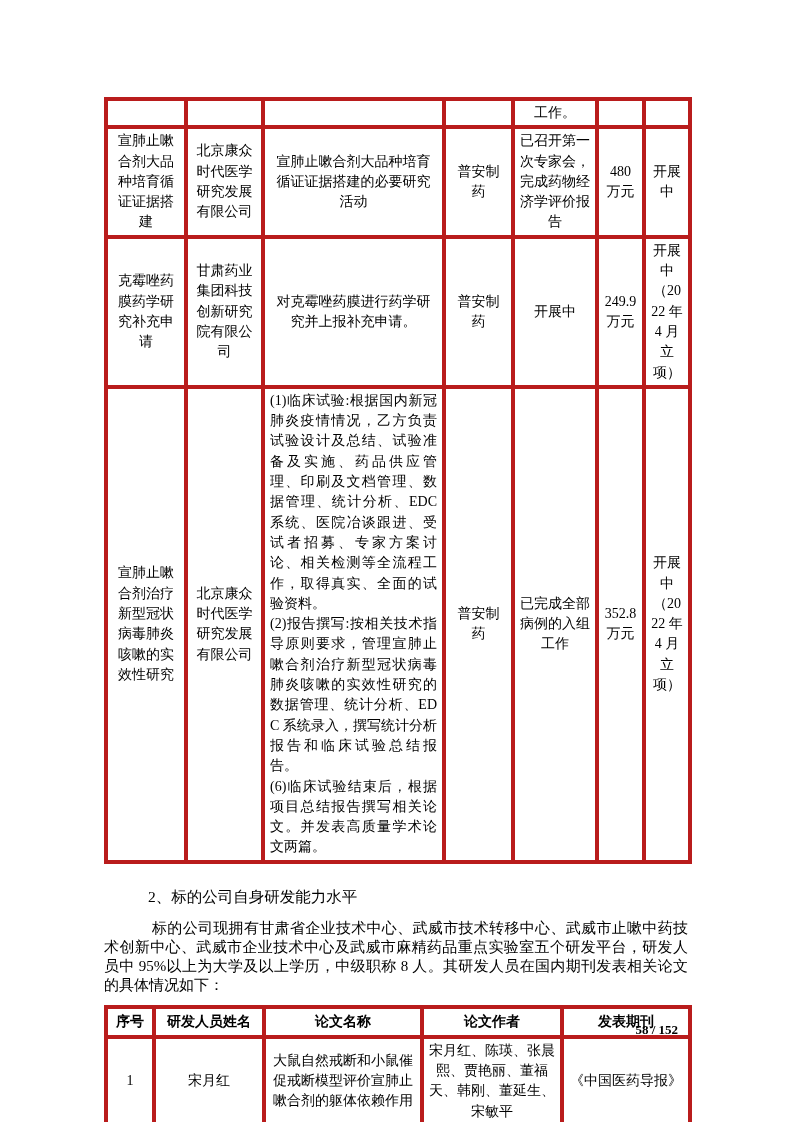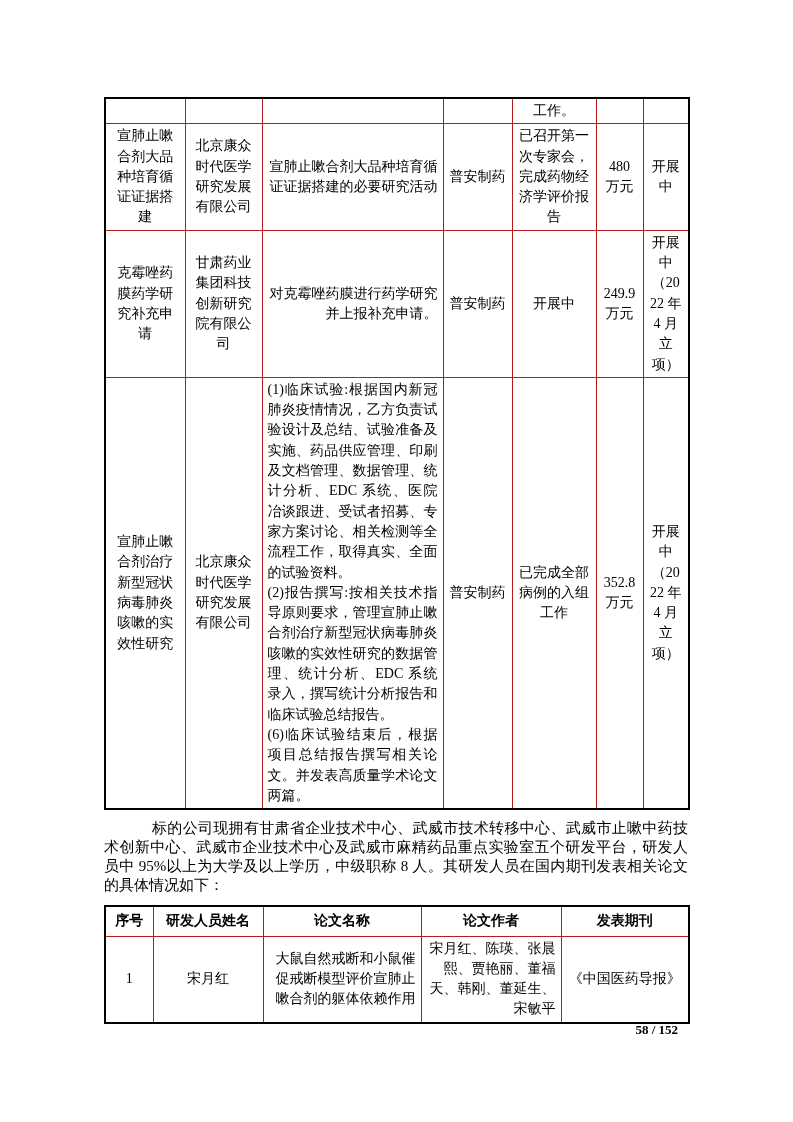--- a/index.html
+++ b/index.html
@@ -9,29 +9,29 @@
     background:#ffffff;
     font-family:"Liberation Serif","DejaVu Serif",serif;
     color:#000;
     overflow:hidden;
   }
   .content{position:absolute;left:104px;top:97px;width:584px;}
 
   table{border-collapse:collapse;table-layout:fixed;width:584px;}
   table.doc-table{border:2px solid #000;}
   .doc-table td,.doc-table th{
-    border:1px solid #b91c1c;
+    border:4px solid #b91c1c;
     font-size:14px;line-height:1.45;
     padding:2px 5px;
     vertical-align:middle;
     text-align:center;
     word-break:break-all;
     overflow:hidden;
   }
-  .doc-table .left{text-align:right;}
+  .doc-table .left{text-align:center;}
   .doc-table .just{text-align:justify;}
   .doc-table p{margin:0;text-align:justify;}
   .amount span{display:block;}
 
   .section-heading{
     margin:20px 0 0 0;
     font-size:15.5px;font-weight:normal;
     text-indent:44px;line-height:26px;
   }
   .body-paragraph{
@@ -111,20 +111,21 @@
         <td>已完成全部病例的入组工作</td>
         <td class="amount">
           <span>352.8</span>
           <span>万元</span>
         </td>
         <td>开展中（2022 年 4 月立项）</td>
       </tr>
     </tbody>
       </table>
 
+    <h3 class="section-heading">2、标的公司自身研发能力水平</h3>
 
     <p class="body-paragraph">标的公司现拥有甘肃省企业技术中心、武威市技术转移中心、武威市止嗽中药技术创新中心、武威市企业技术中心及武威市麻精药品重点实验室五个研发平台，研发人员中 95%以上为大学及以上学历，中级职称 8 人。其研发人员在国内期刊发表相关论文的具体情况如下：</p>
 
     <div class="papers-wrap">
       <table class="doc-table">
         <colgroup>
           <col style="width:48px">
             <col style="width:110px">
             <col style="width:158px">
           <col style="width:140px">

